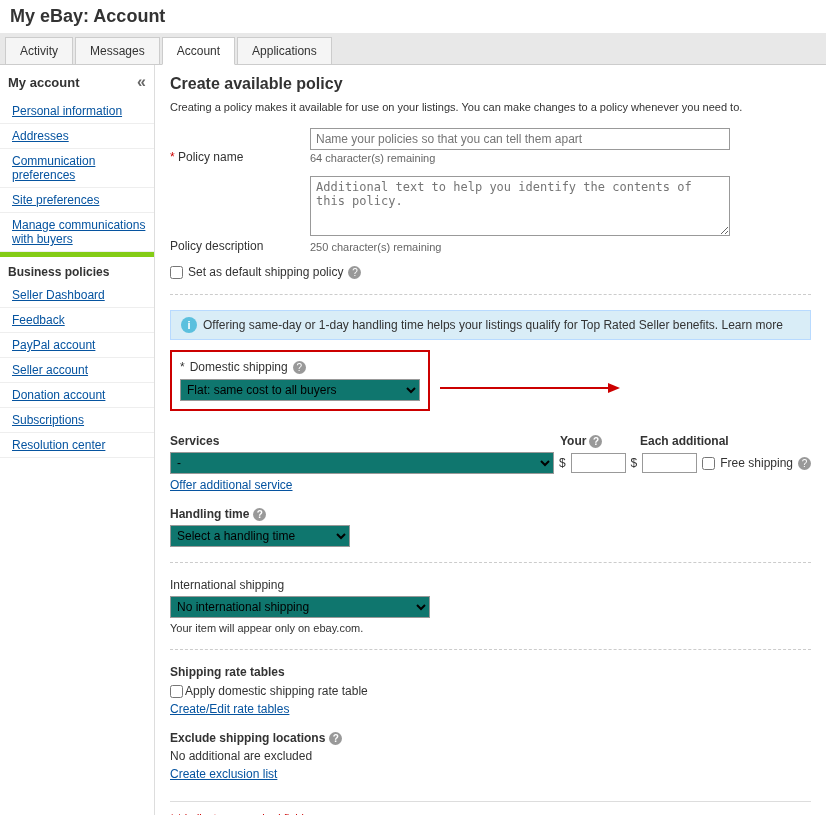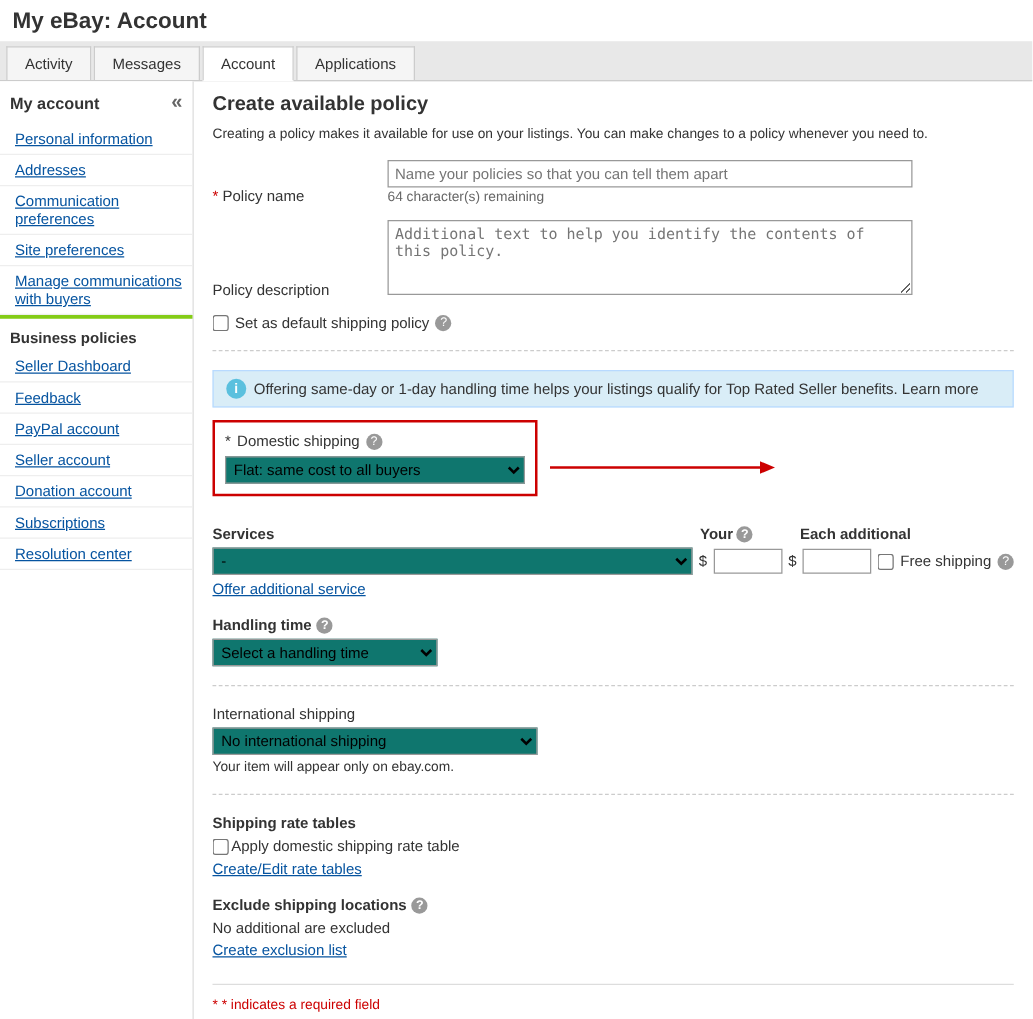--- a/index.html
+++ b/index.html
@@ -15,21 +15,21 @@
     .tab.active { background: #fff; border-bottom: 1px solid #fff; margin-bottom: -1px; }
 
     
     .layout { display: flex; }
 
     
     .sidebar { width: 155px; min-height: 700px; background: #fff; border-right: 1px solid #ddd; padding: 0; flex-shrink: 0; }
     .sidebar-section-header { display: flex; justify-content: space-between; align-items: center; padding: 8px 8px; font-weight: bold; font-size: 13px; color: #333; cursor: pointer; }
     .sidebar-section-header .toggle { font-size: 16px; color: #666; }
     .sidebar-item { padding: 5px 8px 5px 12px; cursor: pointer; font-size: 12px; color: #0654a0; text-decoration: underline; border-bottom: 1px solid #eee; }
-    .sidebar-section-title { font-weight: bold; font-size: 12px; color: #333; padding: 8px 8px 4px 8px; border-top: 3px solid #84cc16; }
+    .sidebar-section-title { font-weight: bold; font-size: 12px; color: #333; padding: 8px 8px 4px 8px; border-top: 5px solid #84cc16; }
 
     
     .main-content { flex: 1; padding: 10px 15px; }
 
     .page-title { font-size: 16px; font-weight: bold; margin-bottom: 8px; color: #333; }
     .page-desc { font-size: 11px; color: #333; margin-bottom: 15px; }
 
     
     .form-row { display: flex; align-items: flex-end; margin-bottom: 12px; }
     .form-label { width: 140px; font-size: 12px; padding-top: 4px; flex-shrink: 0; color: #333; }
@@ -145,20 +145,21 @@
       <div class="form-field">
         <input type="text" placeholder="Name your policies so that you can tell them apart" style="">
         <div class="char-remaining">64 character(s) remaining</div>
       </div>
     </div>
 
     <div class="form-row">
       <div class="form-label">Policy description</div>
       <div class="form-field">
         <textarea placeholder="Additional text to help you identify the contents of this policy." style=""></textarea>
+        <div class="char-remaining">250 character(s) remaining</div>
       </div>
     </div>
 
     <div class="default-policy">
       <input type="checkbox" style="">
       <span>Set as default shipping policy</span>
       <span class="help-icon">?</span>
     </div>
 
     <hr class="divider">

